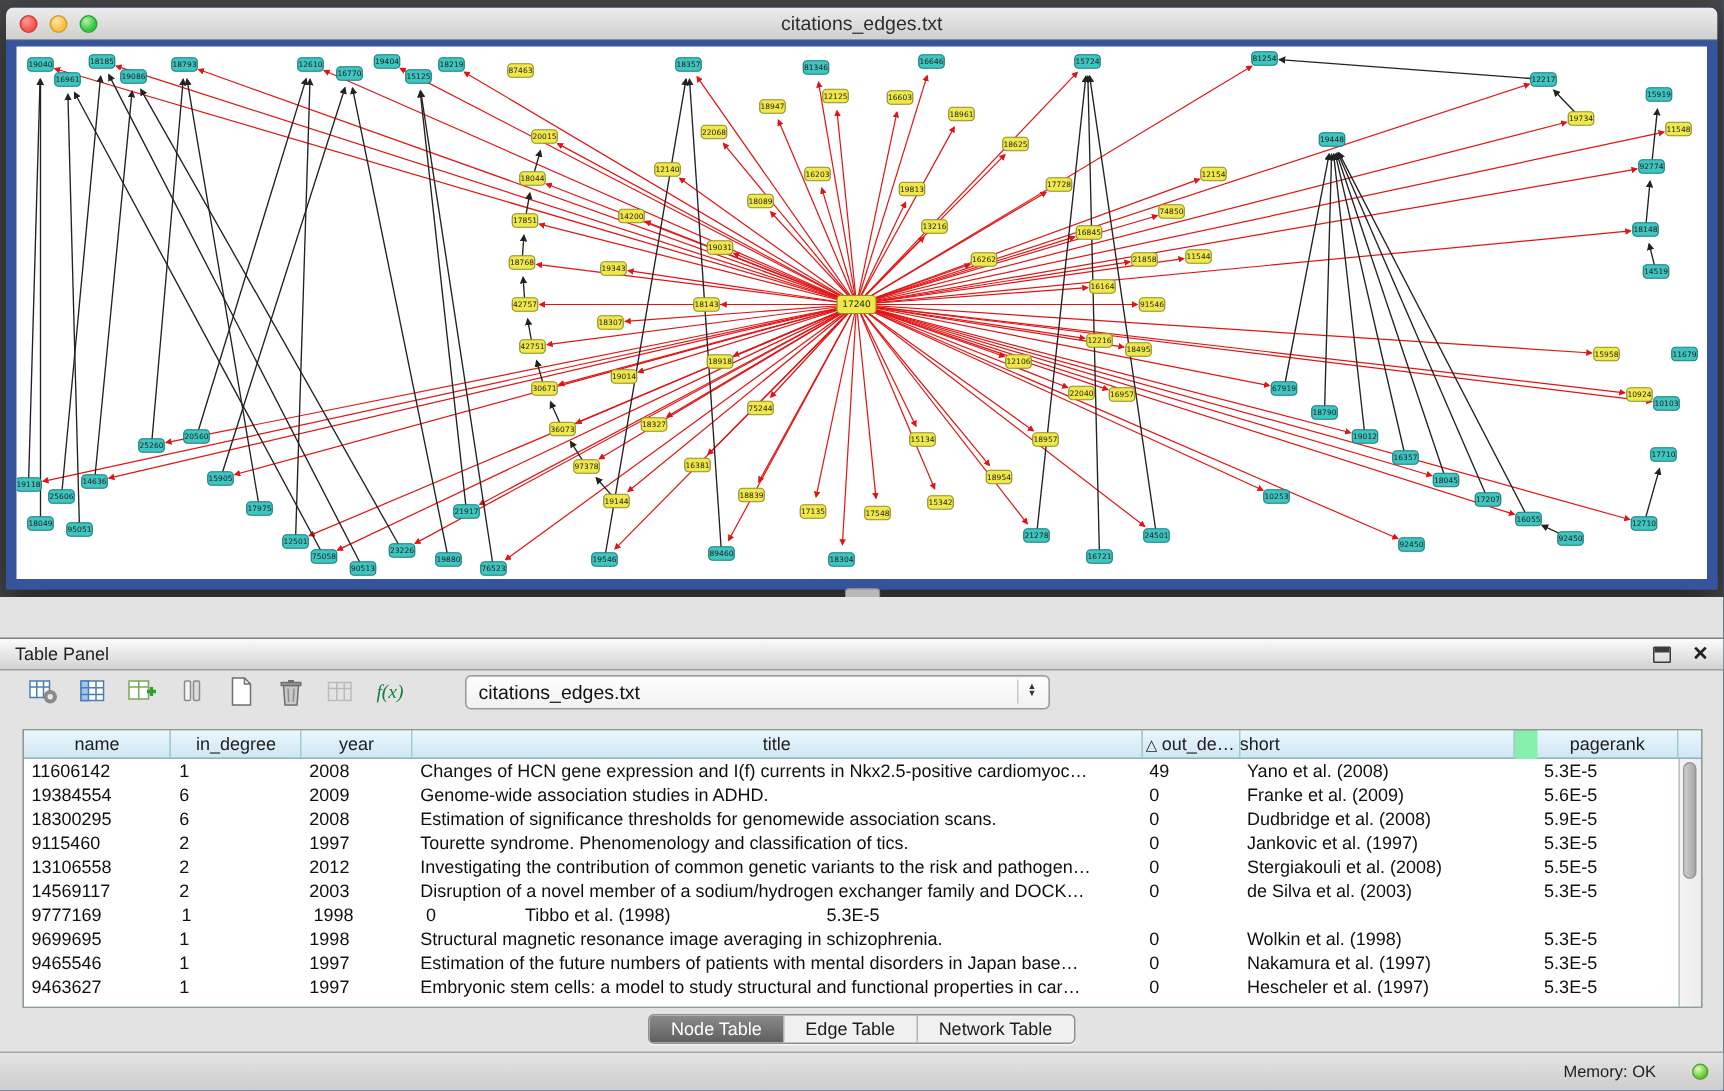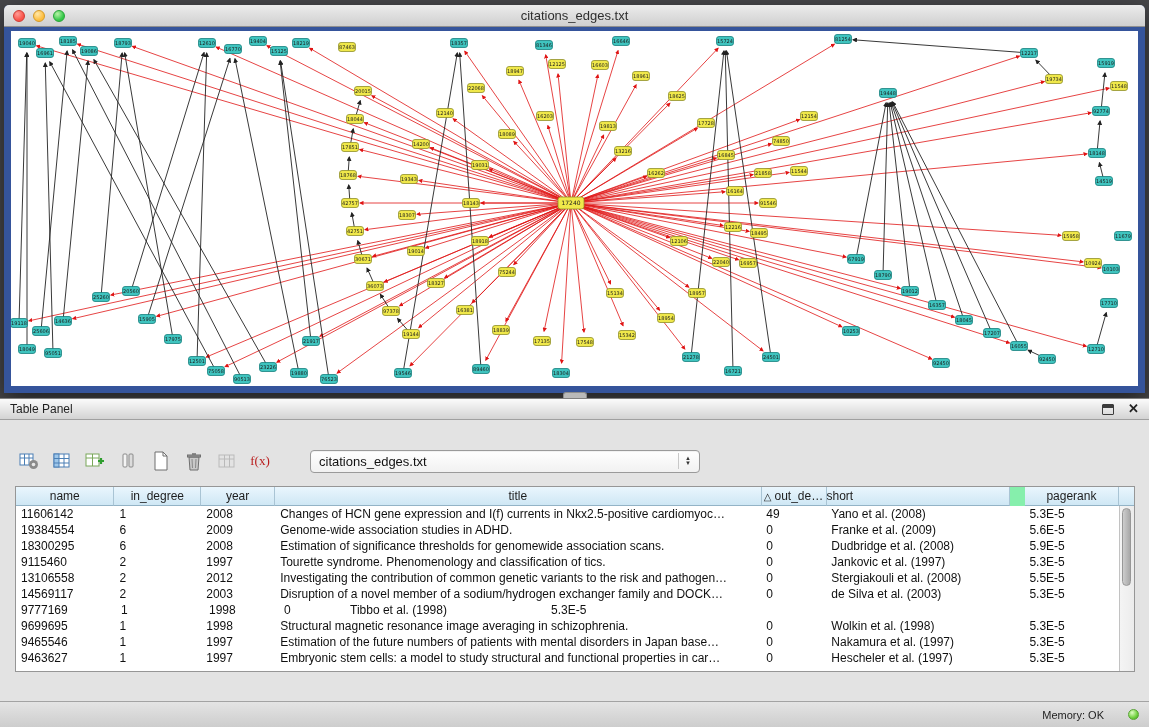--- a/index.html
+++ b/index.html
@@ -23,31 +23,31 @@
                  background:#35549b; padding:4px 7px 7px 7px; }
   .graph-canvas { width:100%; height:100%; background:#ffffff; position:relative; overflow:hidden; }
   .graph-canvas svg { position:absolute; left:0; top:0; width:100%; height:100%; }
 
   
   .table-panel { position:absolute; left:0; top:398px; width:1149px; height:329px; background:#e3e3e3; }
   .panel-handle { position:absolute; left:563px; top:-6px; width:24px; height:6px;
                   background:#b9b9b9; border:1px solid #8c8c8c; border-bottom:none; border-radius:3px 3px 0 0; }
   .panel-header { height:22px; background:linear-gradient(#fbfbfb,#d3d3d3);
                   border-top:1px solid #7f7f7f; border-bottom:1px solid #a0a0a0;
-                  display:flex; align-items:center; padding:0 10px; font-size:12px; color:#1f1f1f; }
+                  display:flex; align-items:center; padding:0 10px; font-size:12px; color:#1f1f1f;margin-top:27px; }
   .panel-header .spacer { flex:1; }
   .float-icon { width:12px; height:11px; border:1.5px solid #3c3c3c; border-radius:1px;
                 position:relative; margin-right:14px; cursor:default; }
   .float-icon::after { content:""; position:absolute; left:0; right:0; top:0; height:3px; background:#3c3c3c; }
   .close-icon { font-size:13px; font-weight:bold; color:#222; cursor:default; line-height:12px; }
 
   .toolbar { position:absolute; left:16px; top:50px; height:26px; display:flex; align-items:center; gap:7px; }
   .tool { width:26px; height:24px; display:inline-flex; align-items:center; justify-content:center; border-radius:3px; }
   .tool svg { display:block; }
-  .fx { font-size:13px; color:#b91c1c; font-family:"Liberation Serif",serif; }
+  .fx { font-style:italic; font-size:13px; color:#15803d; font-family:"Liberation Serif",serif; }
   .combo { margin-left:30px; width:390px; height:23px; border:1px solid #9a9a9a; border-radius:4px;
            background:linear-gradient(#ffffff,#f1f1f1); display:flex; align-items:center;
            padding:0 8px; font-size:13px; color:#111; box-shadow:inset 0 1px 1px rgba(0,0,0,.06); }
   .combo .label { flex:1; white-space:nowrap; overflow:hidden; }
   .combo .arrows { display:flex; flex-direction:column; align-items:center; line-height:5px;
                    font-size:6px; color:#333; padding-left:6px; border-left:1px solid #c8c8c8; height:16px; justify-content:center; }
 
   .table-wrap { position:absolute; left:15px; top:88px; width:1120px; height:186px;
                 border:1px solid #969696; background:#86efac; }
   .thead { display:flex; height:19px; }
@@ -884,18 +884,25 @@
           <div class="tcell c4">0</div>
           <div class="tcell c5">Hescheler et al. (1997)</div>
           <div class="tcell c6">5.3E-5</div>
         </div>
       </div>
     <div class="scrollbar">
       <div class="thumb"></div>
     </div>
   </div>
 
+  <div class="tabs-row">
+    <div class="seg-control">
+      <span class="seg active">Node Table</span>
+      <span class="seg">Edge Table</span>
+      <span class="seg">Network Table</span>
+    </div>
+  </div>
 
   <div class="statusbar">
     <span>Memory: OK</span>
     <span class="mem-dot"></span>
   </div>
 </div>
 
 </body></html>

